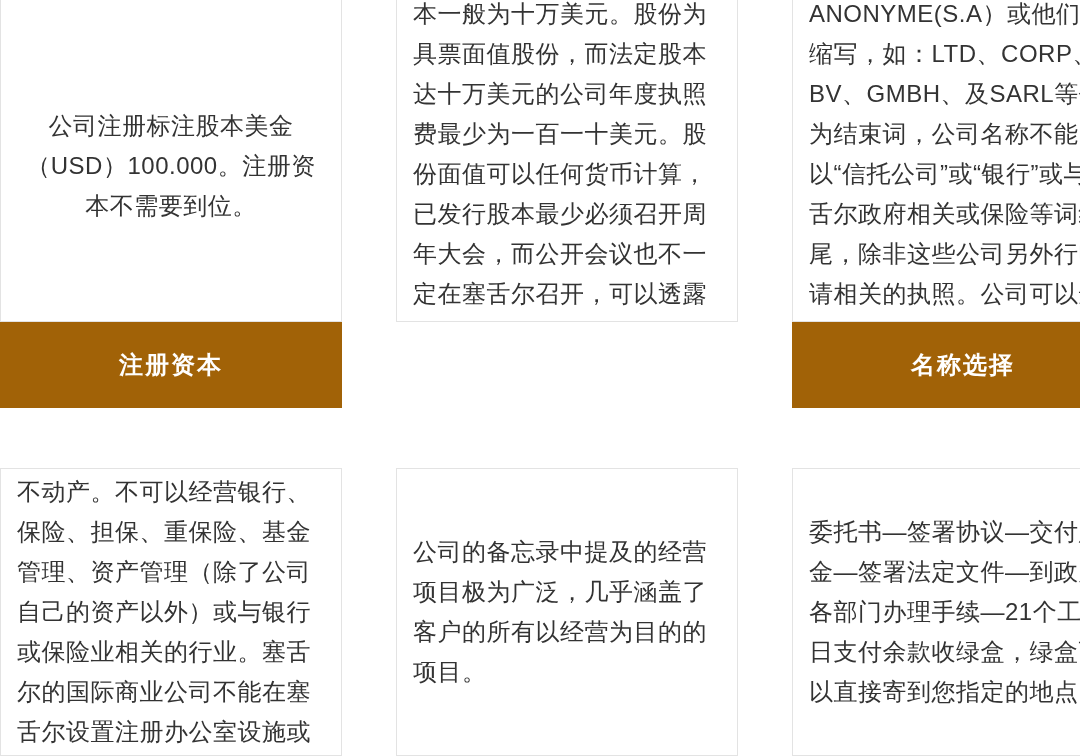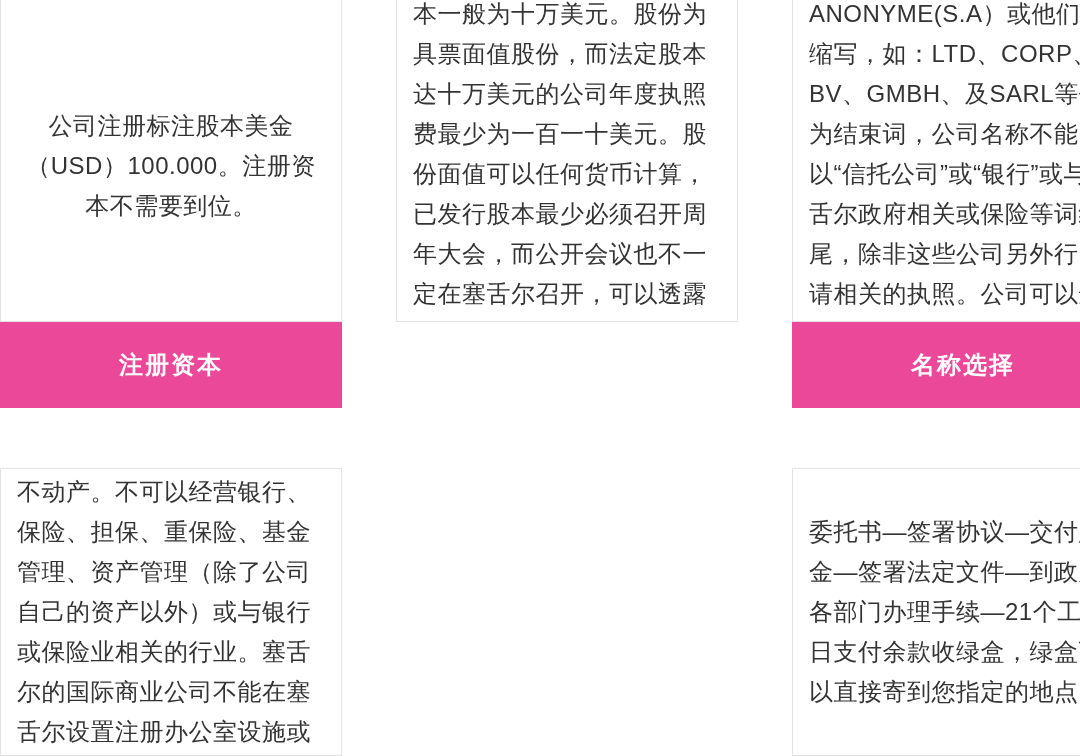--- a/index.html
+++ b/index.html
@@ -48,21 +48,21 @@
     color: #333333;
     letter-spacing: 0.5px;
   }
   .card-text.centered {
     text-align: center;
   }
   .card-text.vcenter-block {
     margin: auto 0;
   }
   .banner {
-    background: #ec4899;
+    background: #a16207;
     color: #ffffff;
     font-size: 24px;
     font-weight: bold;
     letter-spacing: 2px;
     display: flex;
     align-items: center;
     justify-content: center;
     height: 100%;
     box-sizing: border-box;
   }
@@ -143,20 +143,25 @@
     <div class="spacer-row c2 r3"></div>
     <div class="spacer-row g2 r3"></div>
     <div class="spacer-row c3 r3"></div>
 
     <div class="card c1 r4">
       <div class="bottom-card-body">
         <div class="card-text">不可以在注册地经营或拥有不动产。不可以经营银行、保险、担保、重保险、基金管理、资产管理（除了公司自己的资产以外）或与银行或保险业相关的行业。塞舌尔的国际商业公司不能在塞舌尔设置注册办公室设施或向其公众出售股份。</div>
       </div>
     </div>
     <div class="gap g1 r4"></div>
+    <div class="card c2 r4">
+      <div class="bottom-card-body">
+        <div class="card-text">公司的备忘录中提及的经营项目极为广泛，几乎涵盖了客户的所有以经营为目的的项目。</div>
+      </div>
+    </div>
     <div class="gap g2 r4"></div>
     <div class="card c3 r4">
       <div class="bottom-card-body">
         <div class="card-text">委托书—签署协议—交付定金—签署法定文件—到政府各部门办理手续—21个工作日支付余款收绿盒，绿盒可以直接寄到您指定的地点。</div>
       </div>
     </div>
 
   </div>
 </div>
 

